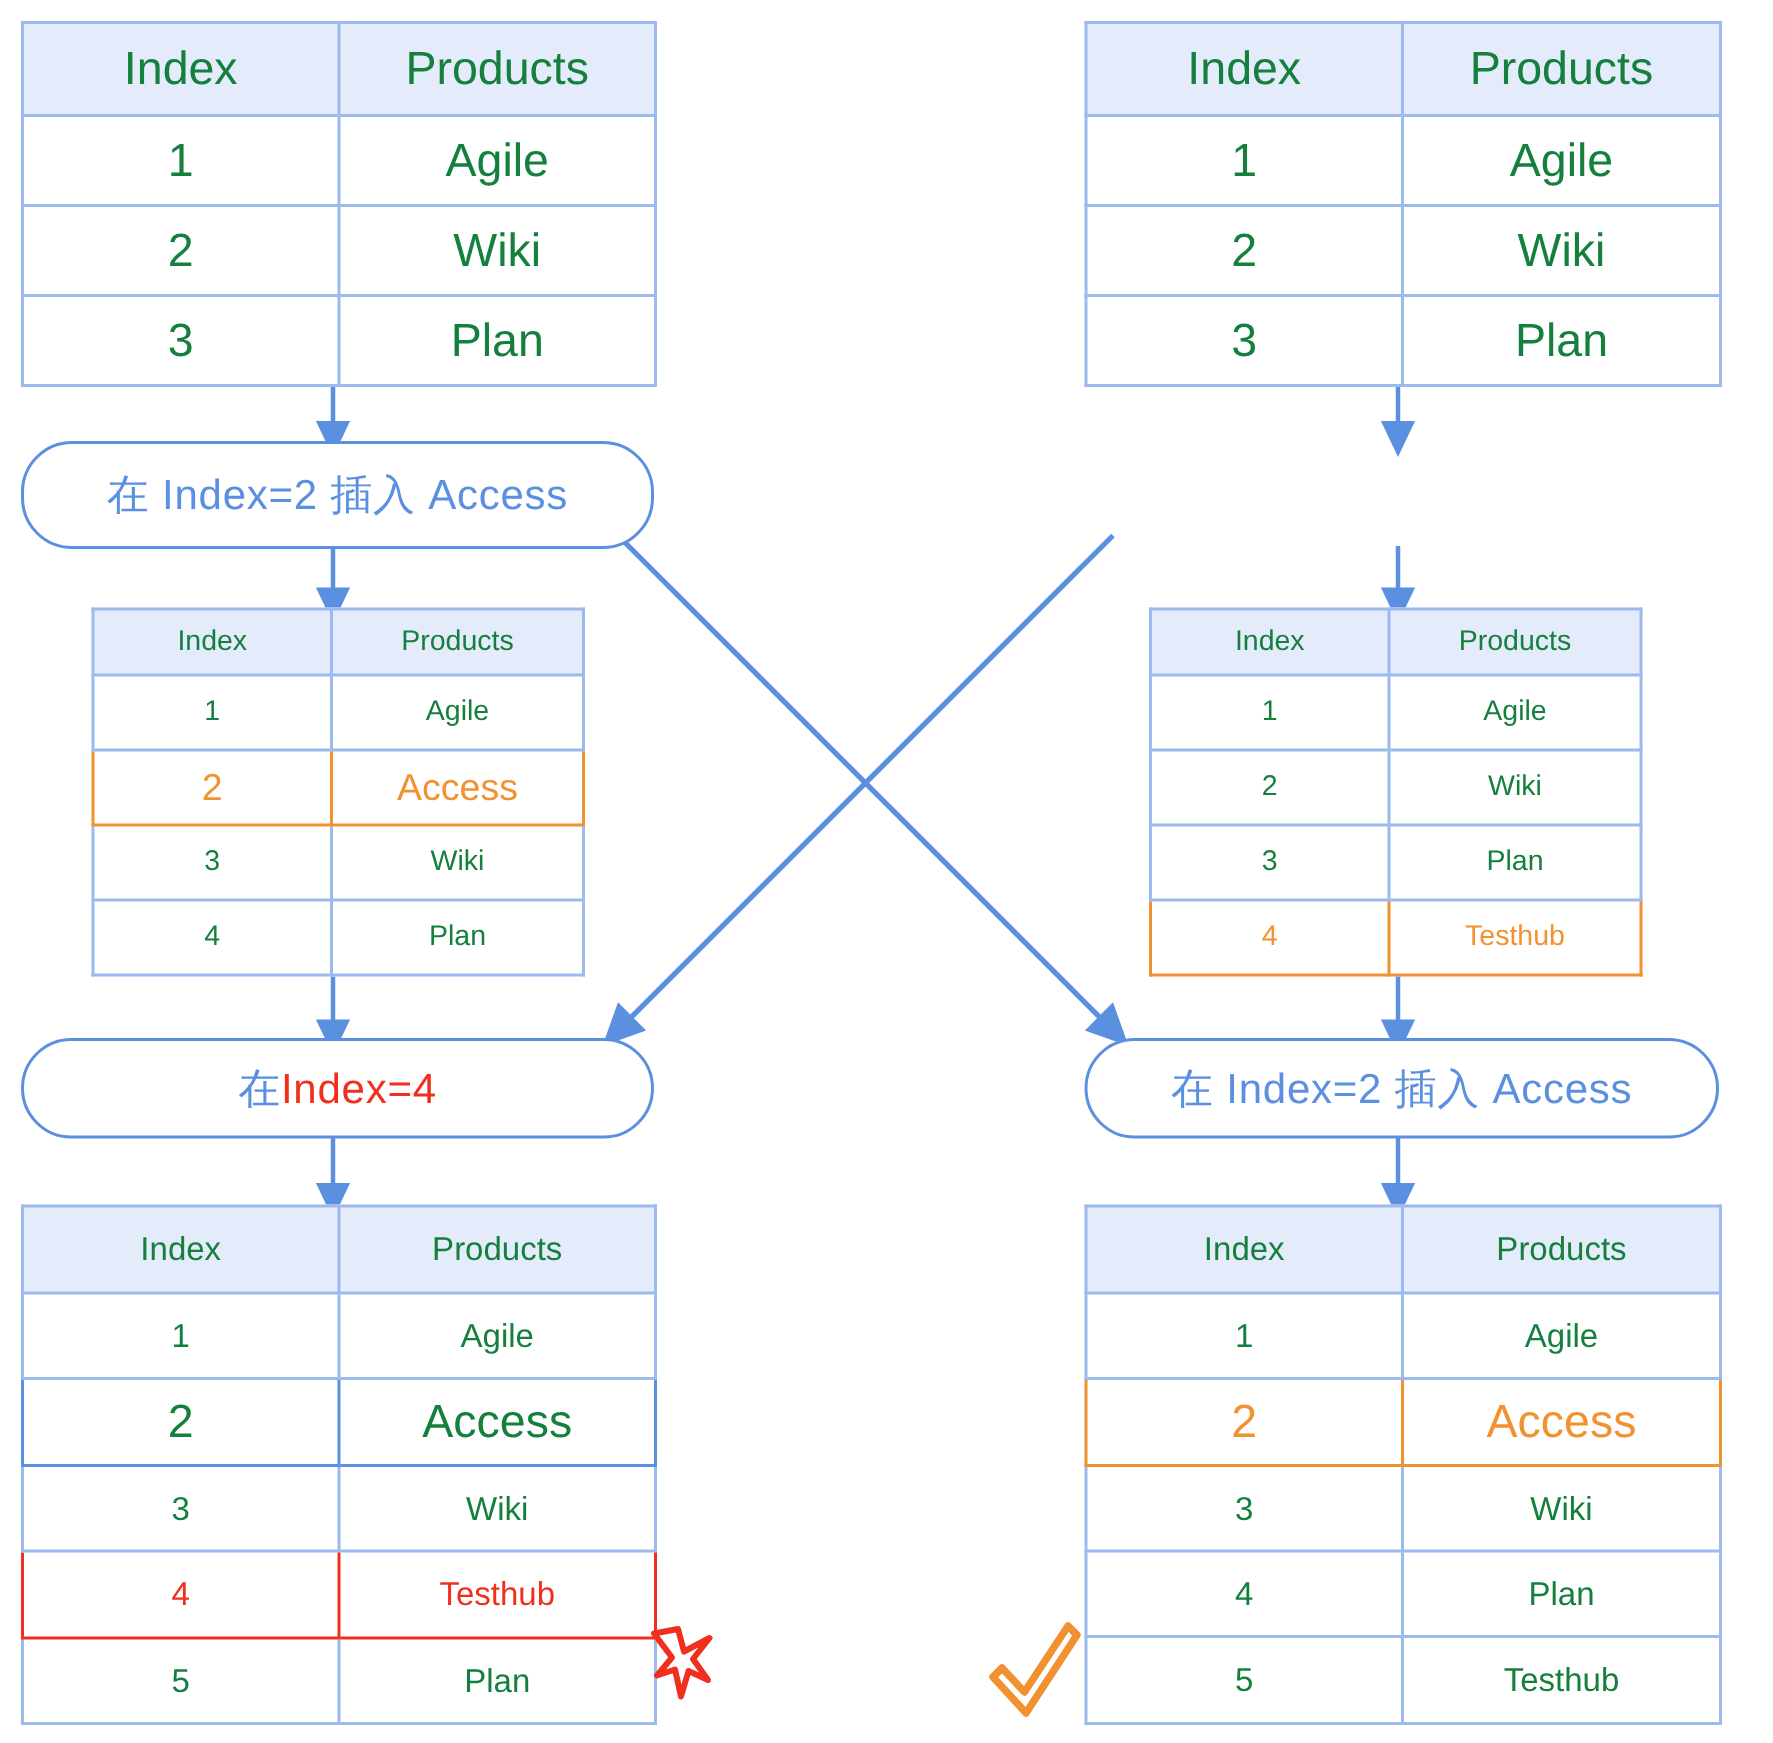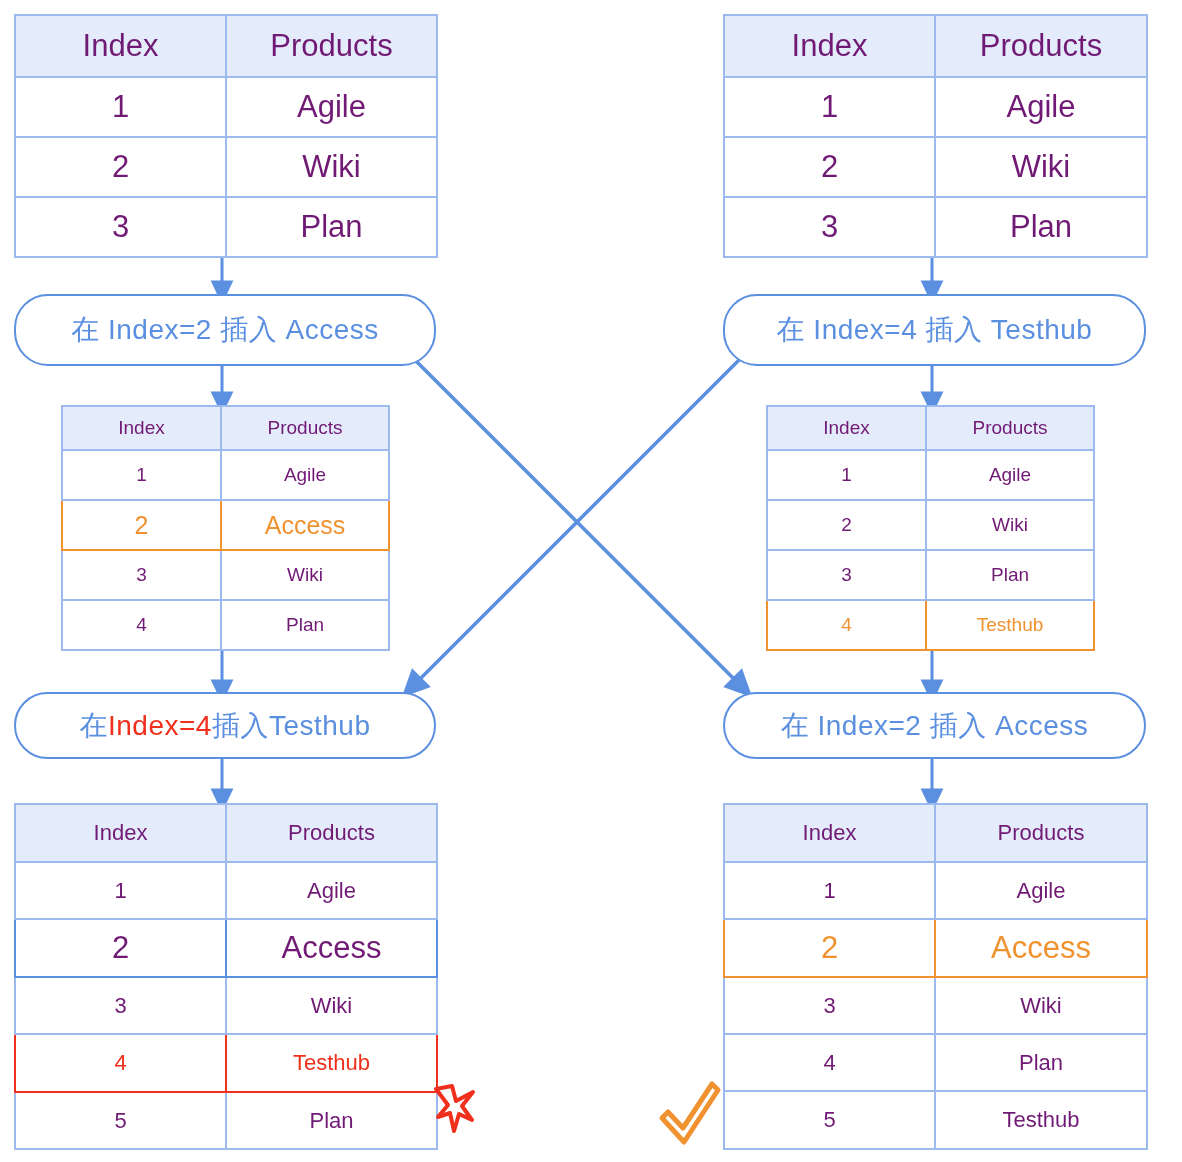--- a/index.html
+++ b/index.html
@@ -4,21 +4,21 @@
 <style>
   html,body{margin:0;padding:0;background:#ffffff;}
   body{width:1182px;height:1162px;position:relative;overflow:hidden;
        font-family:"Liberation Sans","DejaVu Sans",sans-serif;}
   .canvas{position:absolute;left:0;top:0;width:1182px;height:1162px;}
 
   svg.arrows{position:absolute;left:0;top:0;width:1182px;height:1162px;pointer-events:none;}
 
   
   .tbl{position:absolute;border-collapse:collapse;table-layout:fixed;background:#fff;}
-  .tbl td,.tbl th{border:2px solid #9CBAEE;color:#701a75;text-align:center;
+  .tbl td,.tbl th{border:2px solid #9CBAEE;color:#15803d;text-align:center;
                   font-weight:400;padding:0;}
   .tbl th{background:#E4EBFA;}
   
   .big th{font-size:31px;height:60px;}
   .big td{font-size:31px;height:58px;}
   
   .sm th{font-size:19px;height:42px;}
   .sm td{font-size:19px;height:48px;}
 
   .hl-orange{border:2px solid #F0922F !important;color:#F0922F !important;}
@@ -104,23 +104,20 @@
       <td>3</td>
       <td>Plan</td>
     </tr>
   </tbody>
     </table>
 
   <div class="pill" style="left:14px;top:294px;width:418px;height:68px;">
     <span>在 Index=2 插入 Access</span>
   </div>
 
-  <div class="pill" style="left:723px;top:294px;width:419px;height:68px;">
-    <span>在 Index=4 插入 Testhub</span>
-  </div>
 
   <table class="tbl sm" style="left:61px;top:405px;width:323px;">
     <tbody>
         <tr>
       <th style="width:157px;">Index</th>
       <th style="width:166px;">Products</th>
     </tr>
     <tr>
       <td>1</td>
       <td>Agile</td>
@@ -161,21 +158,20 @@
     <tr>
       <td class="hl-orange">4</td>
       <td class="hl-orange">Testhub</td>
     </tr>
   </tbody>
     </table>
 
   <div class="pill" style="left:14px;top:692px;width:418px;height:63px;">
     <span>在 </span>
       <span class="red">Index=4</span>
-      <span> 插入Testhub</span>
   </div>
 
   <div class="pill" style="left:723px;top:692px;width:419px;height:63px;">
     <span>在 Index=2 插入 Access</span>
   </div>
 
   <table class="tbl big" style="left:14px;top:803px;width:418px;">
     <tbody>
         <tr>
       <th style="width:209px;font-size:22px;height:56px;">Index</th>

